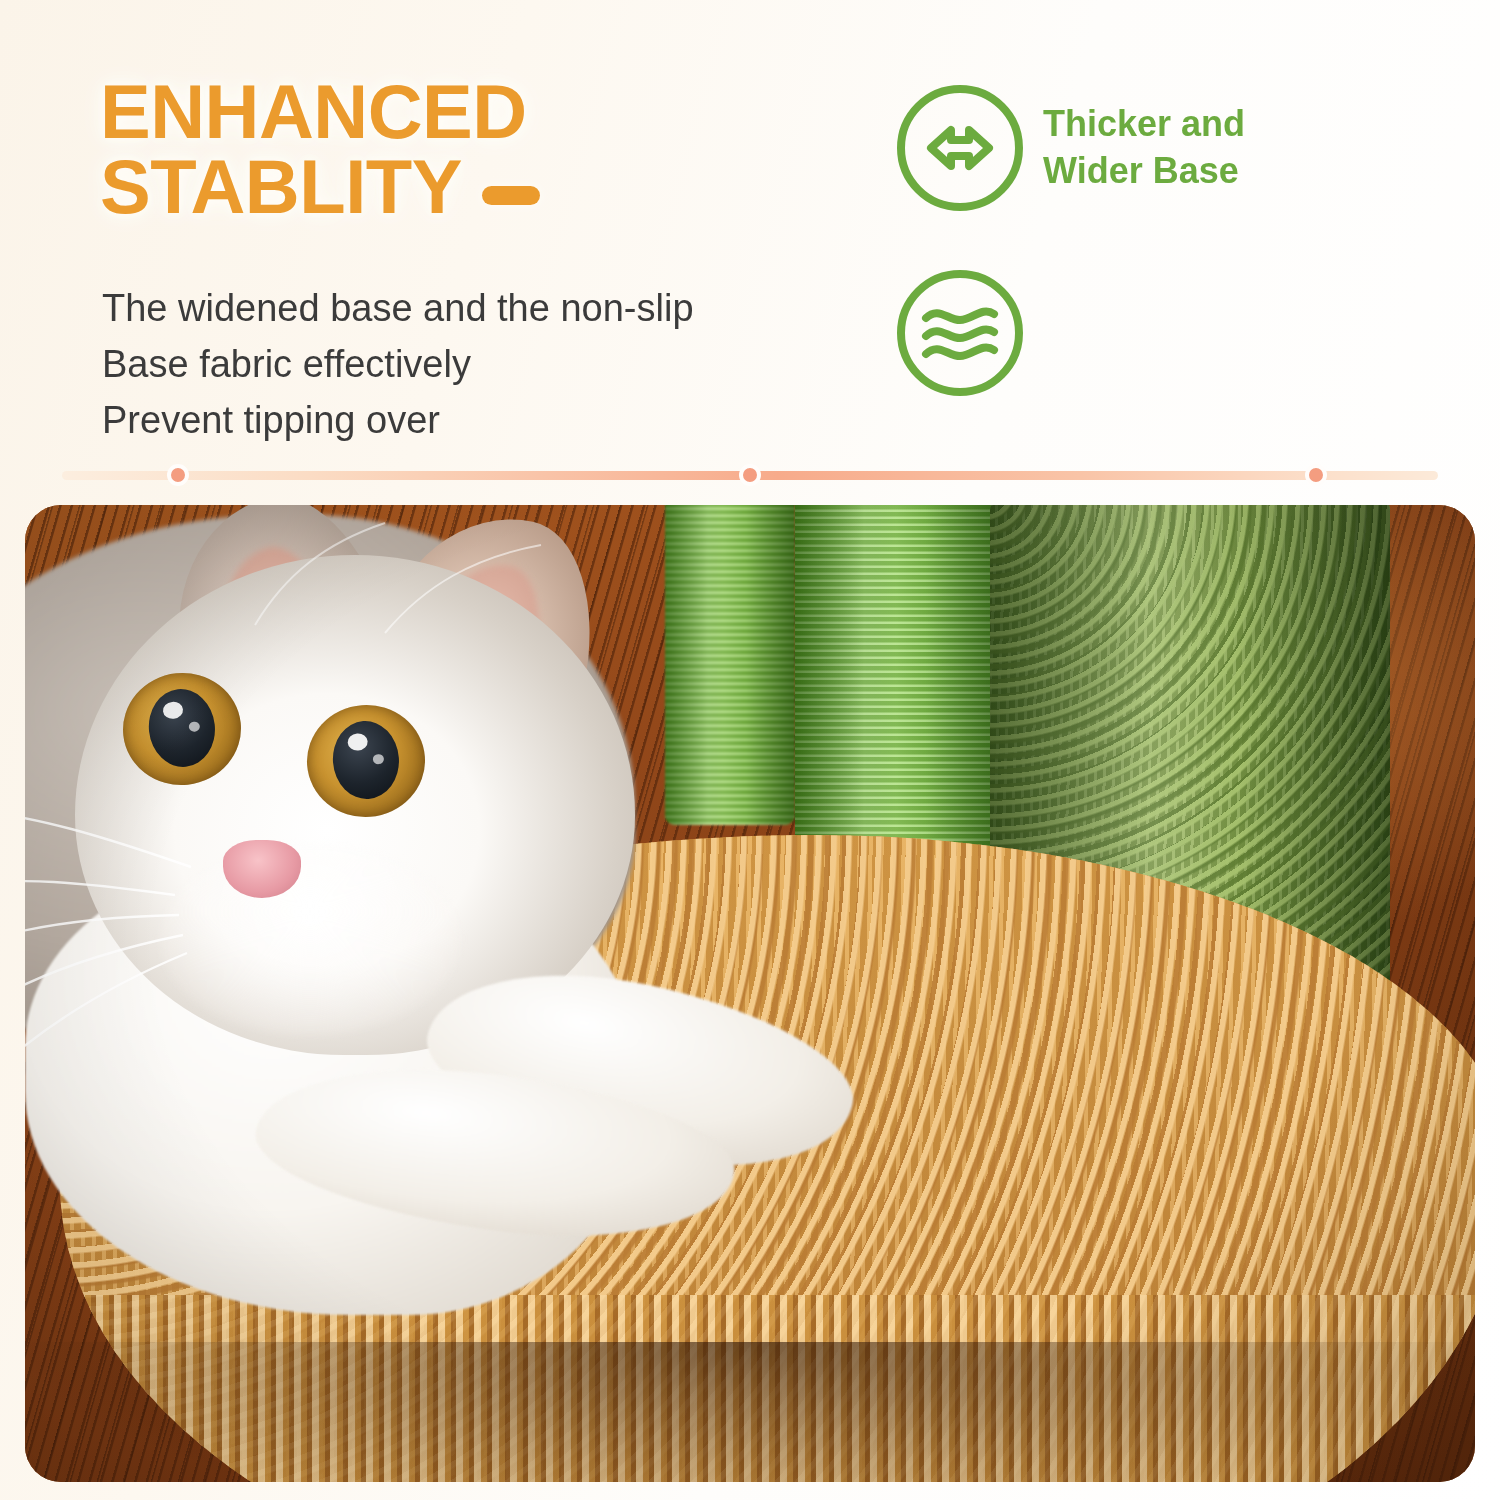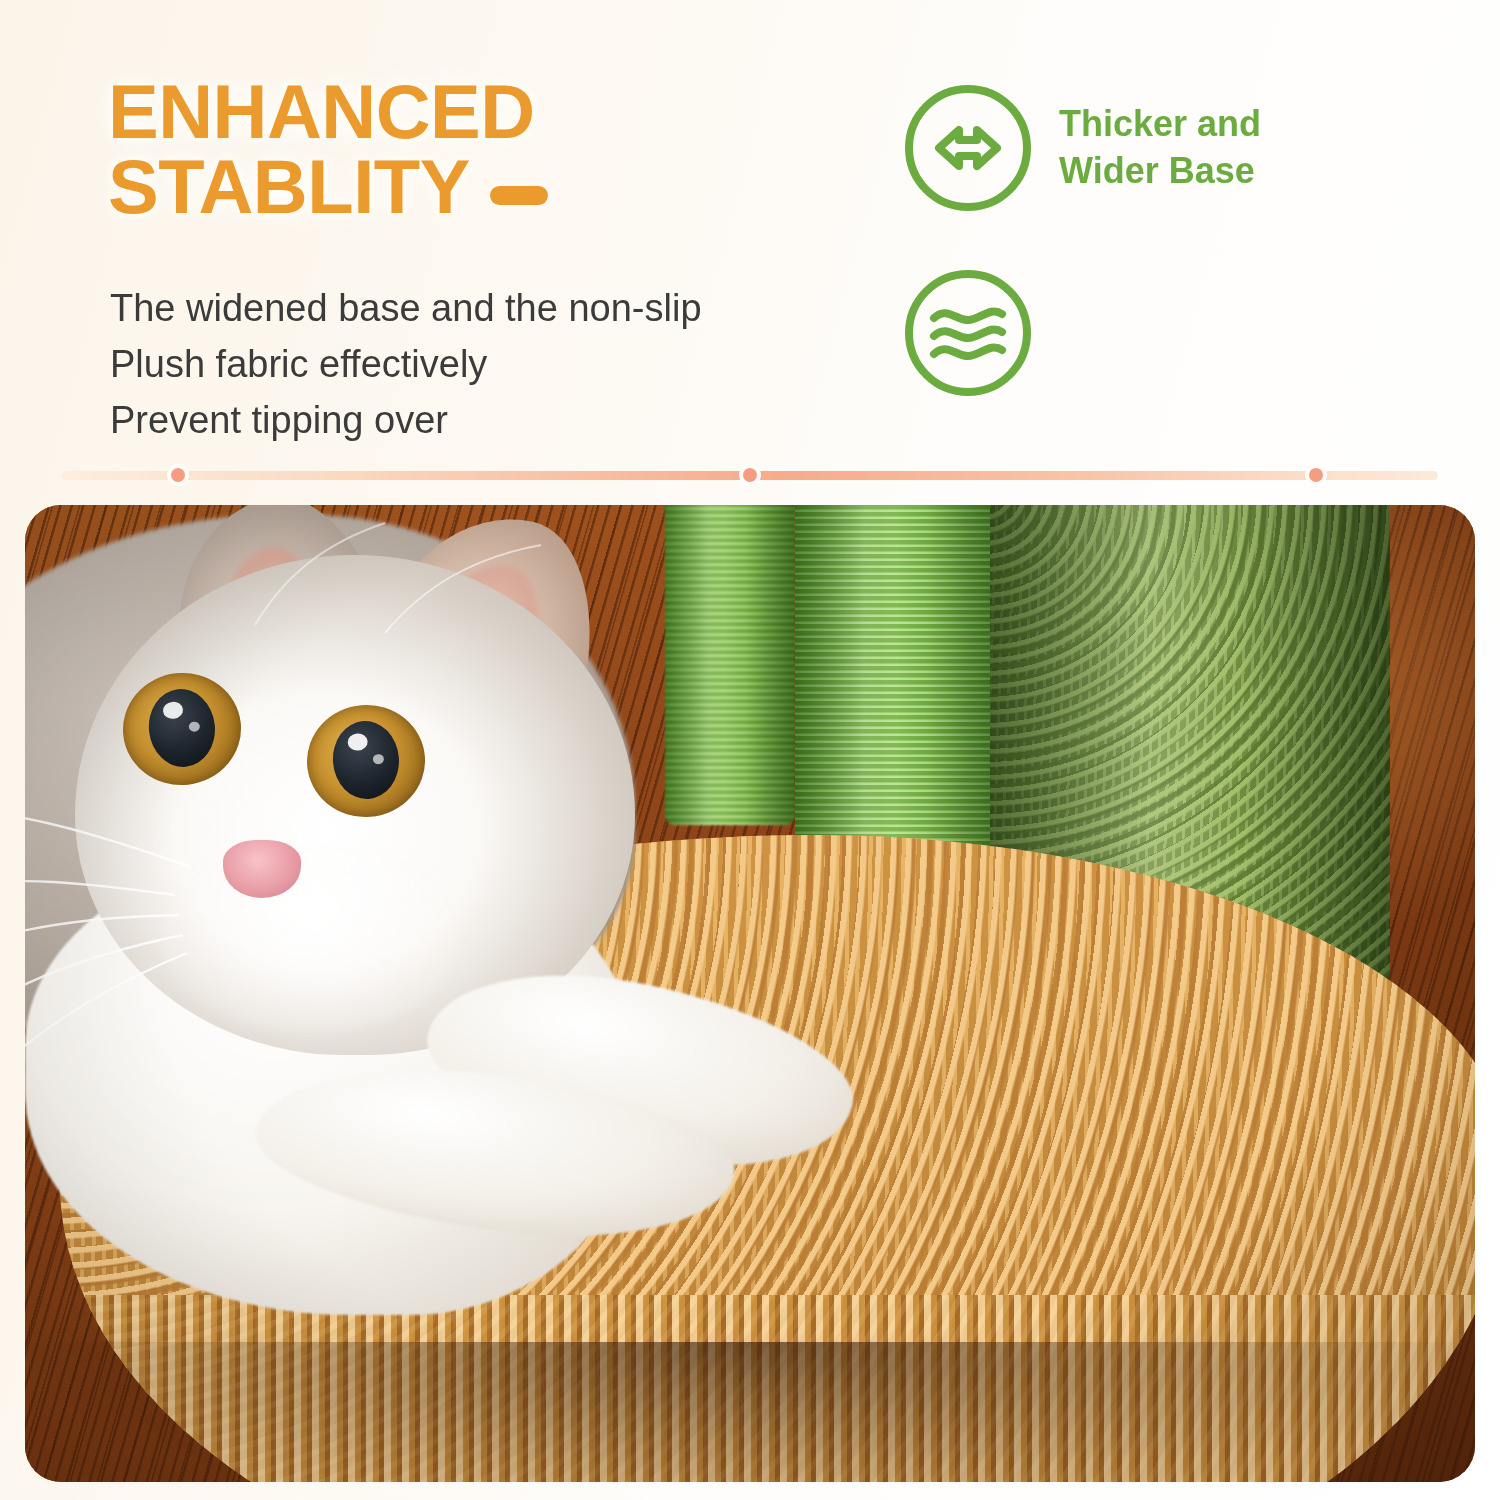--- a/index.html
+++ b/index.html
@@ -8,21 +8,21 @@
     font-family:"Liberation Sans","DejaVu Sans",sans-serif;
     background:#ffffff;
   }
   .page{
     position:relative;width:1500px;height:1500px;
     background:linear-gradient(105deg,#fbf4e9 0%,#fdf8f0 28%,#fefdfb 58%,#ffffff 100%);
     overflow:hidden;
   }
 
   
-  .info-band{position:absolute;left:8px;top:0;width:1260px;height:460px;}
+  .info-band{position:absolute;left:0;top:0;width:1260px;height:460px;}
 
   .headline{
     position:absolute;left:100px;top:74px;width:640px;
     font-size:76px;line-height:0.99;font-weight:bold;letter-spacing:-0.5px;
     color:#eb9b2d;
     text-shadow:0 0 10px #fffdf8, 0 0 18px #fffdf8, 0 0 26px #fffcf6;
   }
   .headline .l2{display:flex;align-items:center;gap:20px;}
   .dash{
     display:inline-block;width:58px;height:19px;border-radius:10px;
@@ -31,21 +31,21 @@
   }
 
   .subcopy{
     position:absolute;left:102px;top:281px;width:680px;
     font-size:38px;line-height:1.47;color:#3b3b3b;font-weight:normal;
   }
   .subcopy div{white-space:nowrap;}
 
   
   .features{position:absolute;left:893px;top:80px;}
-  .feature{display:flex;align-items:center;gap:24px;height:135px;margin-bottom:50px;}
+  .feature{display:flex;align-items:center;gap:16px;height:135px;margin-bottom:50px;}
   .ficon{width:134px;height:134px;flex:0 0 134px;}
   .flabel{
     font-size:36px;line-height:1.28;font-weight:bold;color:#6cab3f;
     white-space:nowrap;
   }
 
   
   .divider-wrap{position:absolute;left:0;top:462px;width:1500px;height:26px;}
   .divider-bar{
     position:absolute;left:62px;top:9px;width:1376px;height:9px;border-radius:5px;
@@ -228,21 +228,21 @@
     <div class="headline">
       <div>ENHANCED</div>
       <div class="l2">
         <span>STABLITY</span>
         <span class="dash"></span>
       </div>
     </div>
 
     <div class="subcopy">
       <div>The widened base and the non-slip</div>
-      <div>Plush fabric effectively</div>
+      <div>Base fabric effectively</div>
       <div>Prevent tipping over</div>
     </div>
 
     <div class="features">
 
       <div class="feature">
         <svg class="ficon" viewBox="0 0 134 134">
           <circle cx="67" cy="67" r="59" fill="none" stroke="#6cab3f" stroke-width="8"></circle>
           <path d="M38 67 L58 49 L58 59 L76 59 L76 49 L96 67 L76 85 L76 75 L58 75 L58 85 Z" fill="none" stroke="#6cab3f" stroke-width="8" stroke-linejoin="round" stroke-linecap="round"></path>
         </svg>

